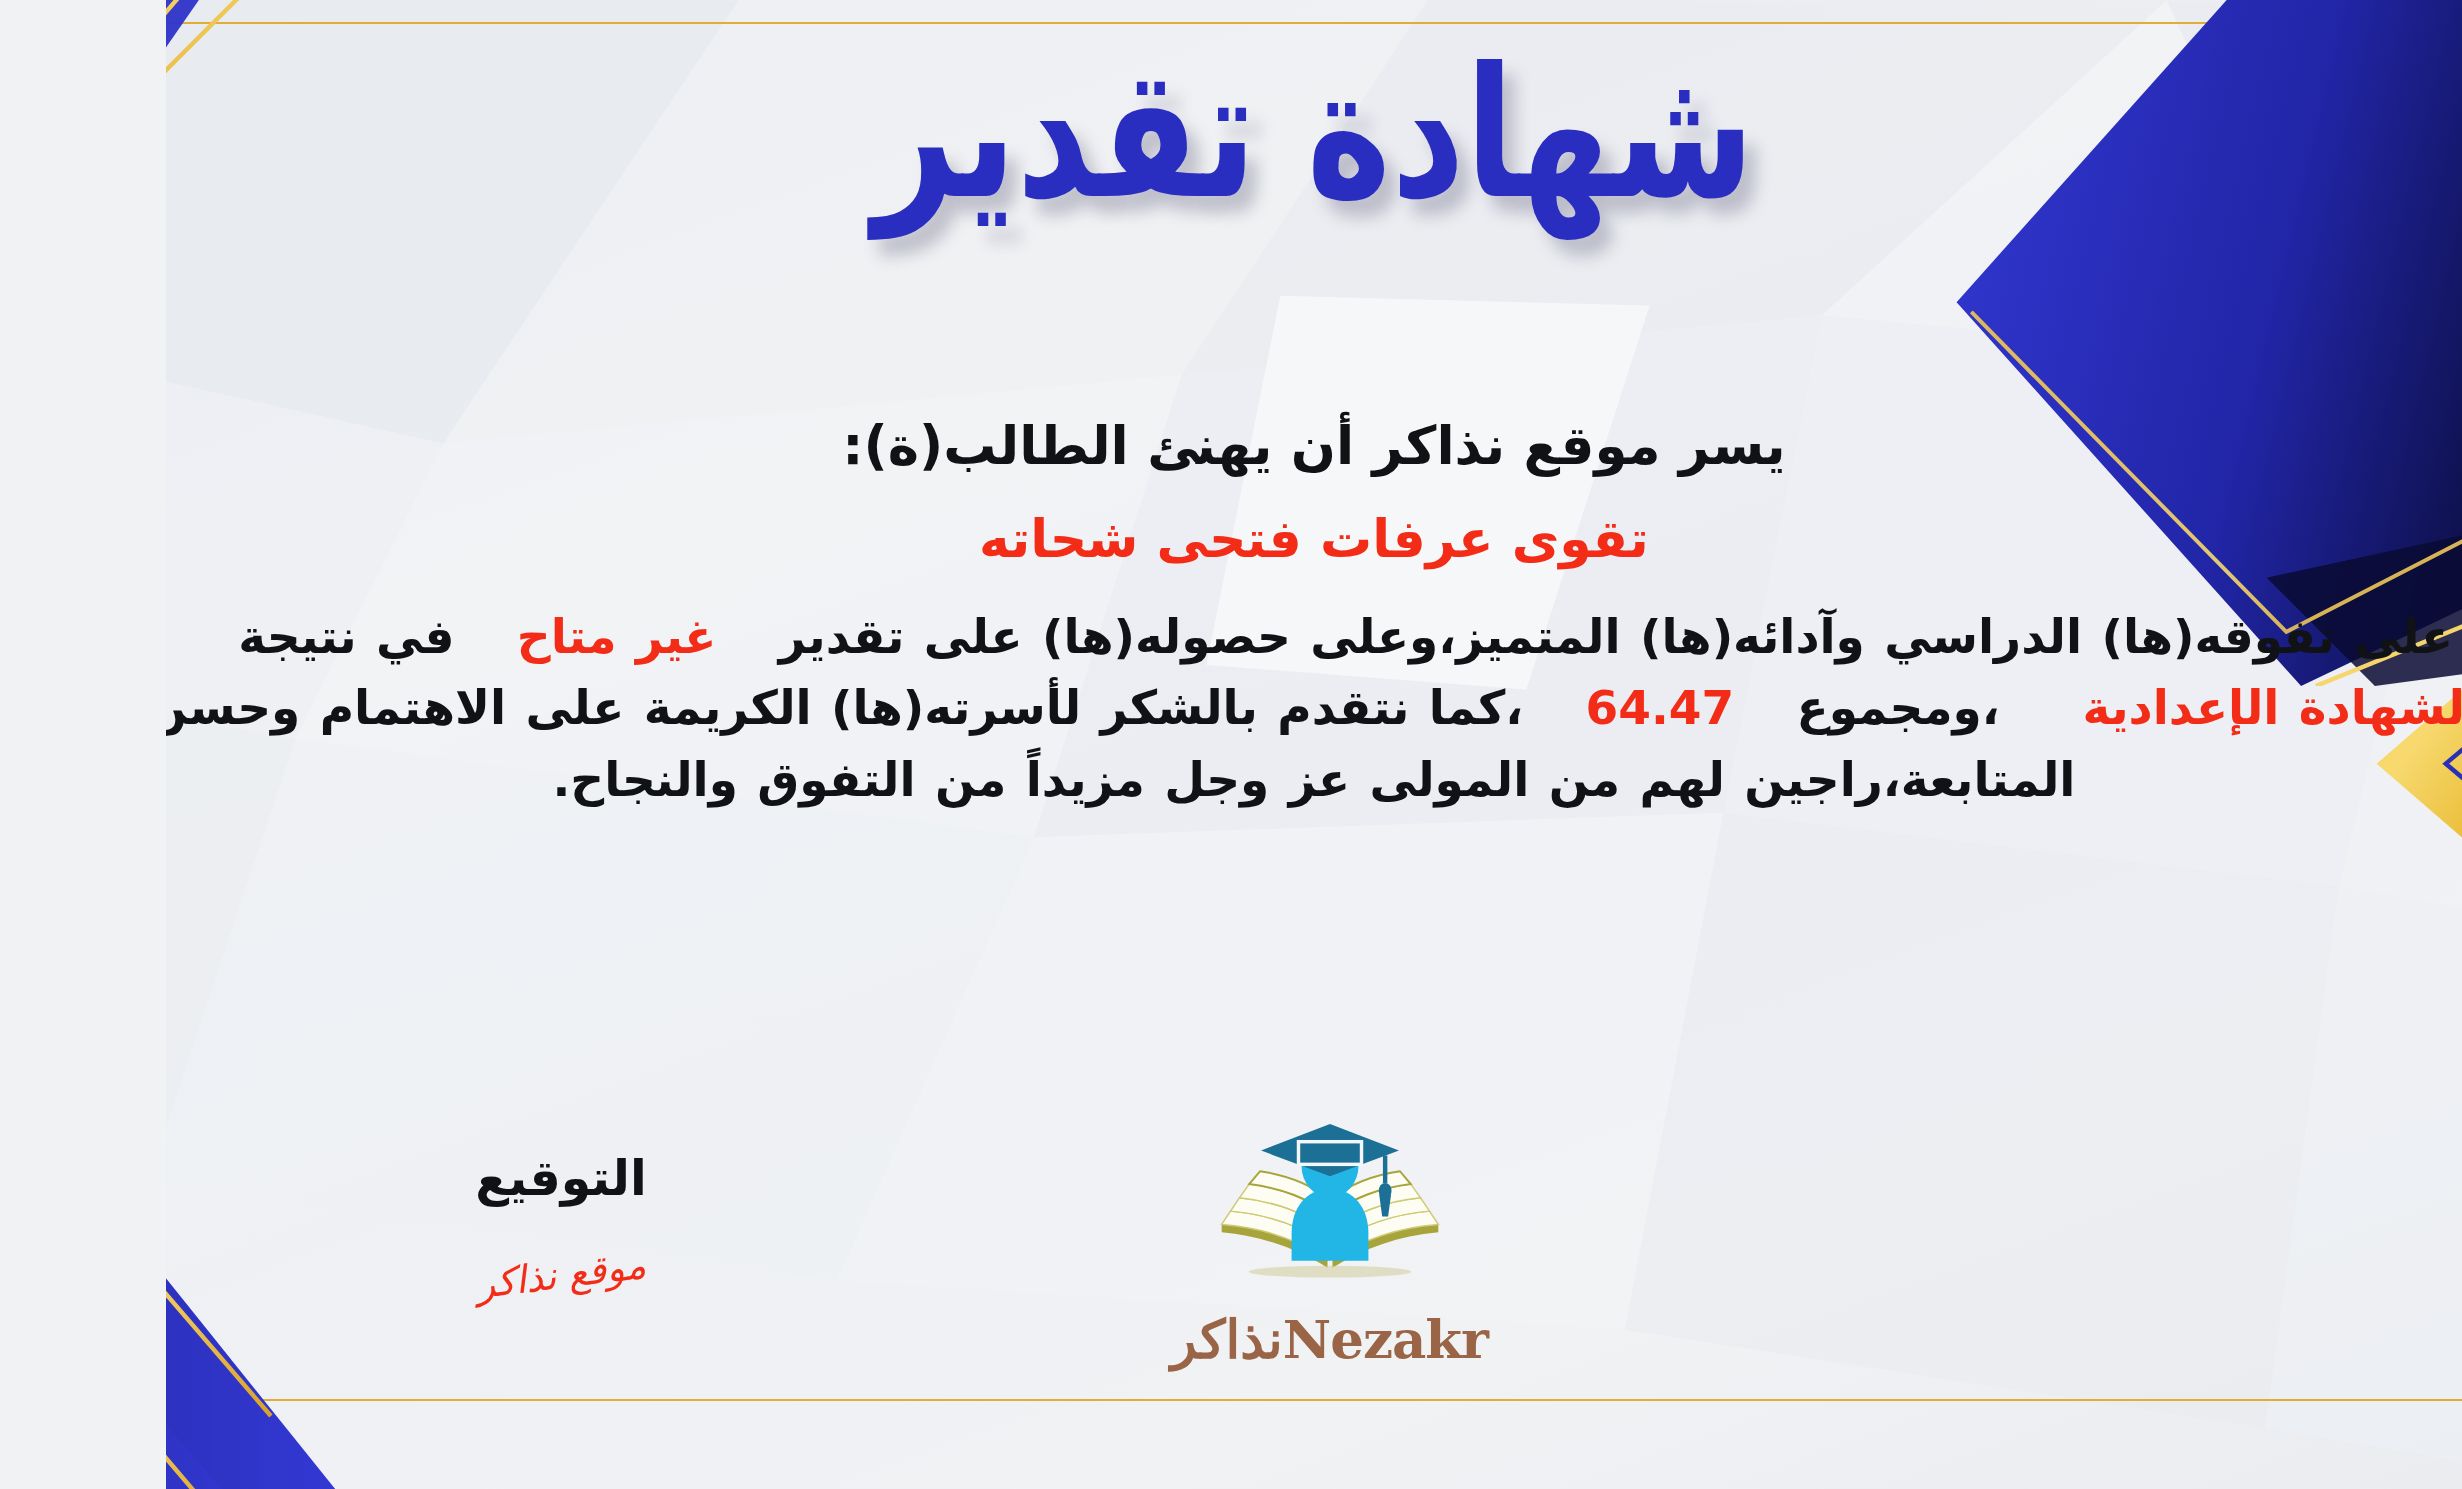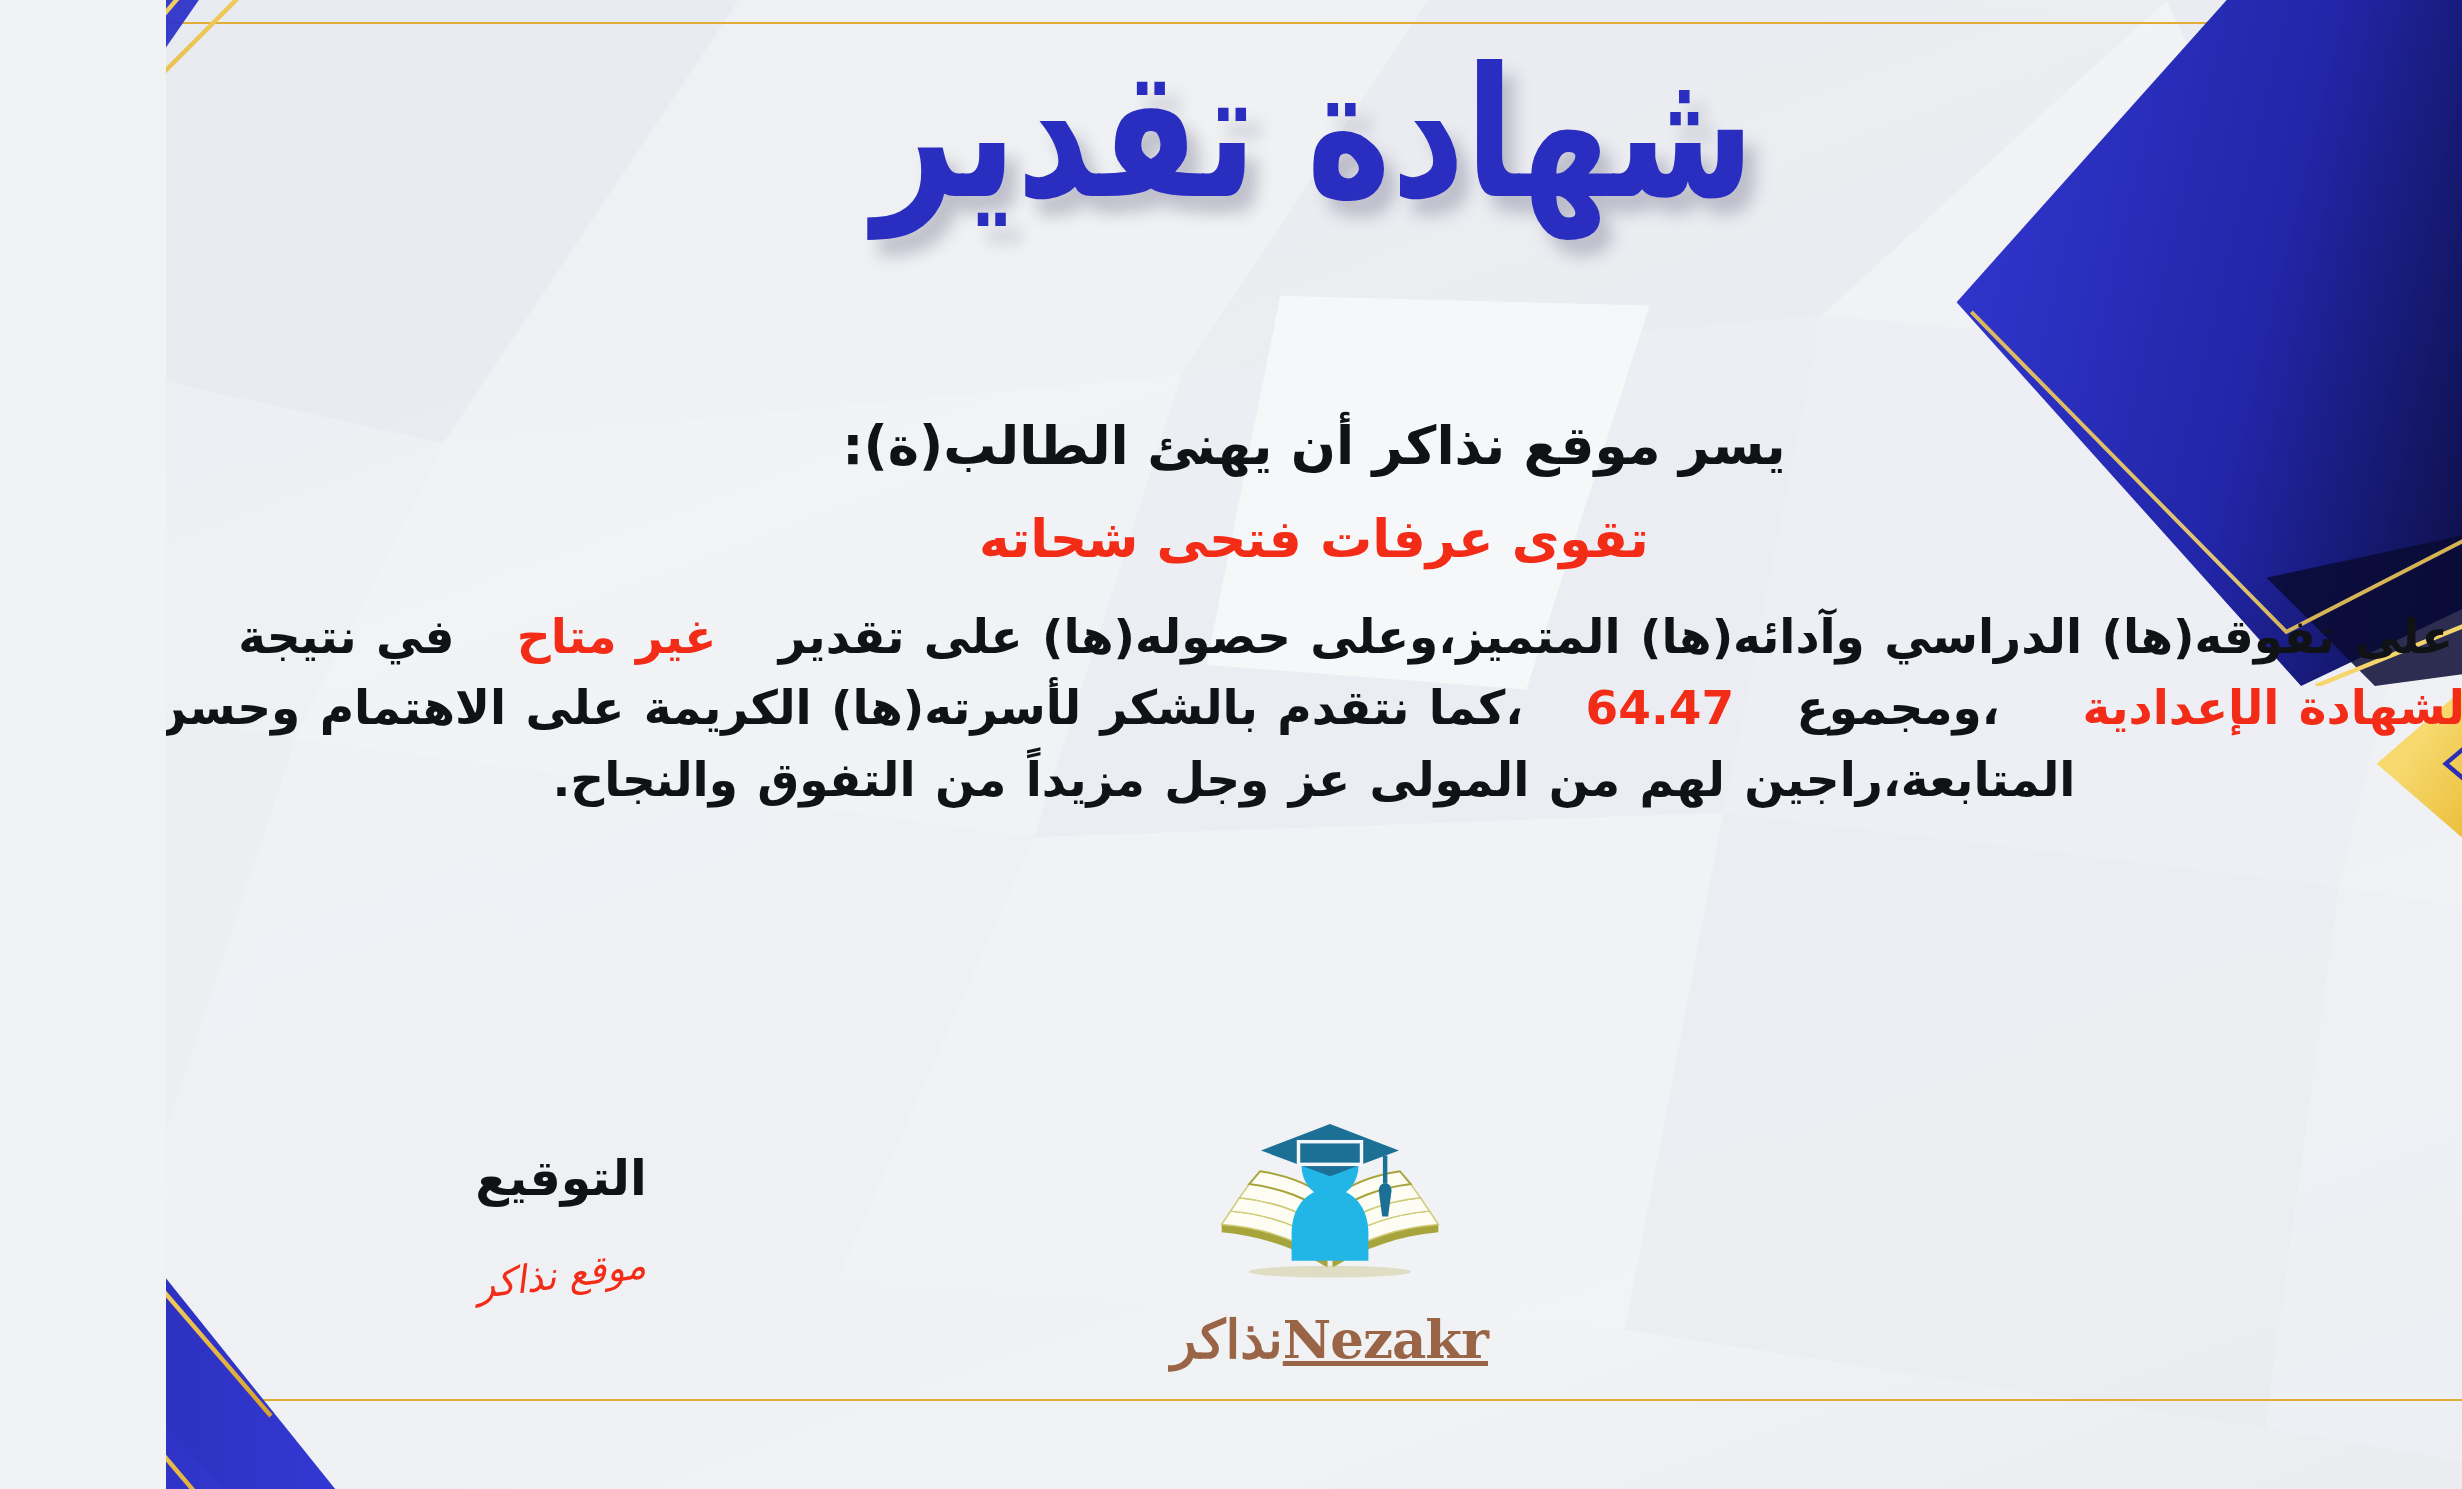--- a/index.html
+++ b/index.html
@@ -116,21 +116,21 @@
   .logo-word{
     margin-top:-3.9px;
     font-size:53px;
     font-weight:bold;
     color:#9a6446;
     letter-spacing:-1px;
     font-family:"DejaVu Serif","Liberation Serif",serif;
     white-space:nowrap;
     line-height:1;
   }
-  .logo-word .lat{font-family:"DejaVu Serif","Liberation Serif",serif;text-decoration:underline;}
+  .logo-word .lat{font-family:"DejaVu Serif","Liberation Serif",serif;}
 </style>
 </head>
 <body>
 
 <div class="bg-root">
   <div class="bg-base"></div>
   <svg width="2628" height="1490" viewBox="0 0 5337 3025" style="position:absolute;inset:0;">
     <polygon points="0,0 1500,0 900,900 0,700" fill="#e6e9ef" opacity=".75"></polygon>
     <polygon points="1500,0 2900,0 2400,760 900,900" fill="#eff0f3" opacity=".8"></polygon>
     <polygon points="2900,0 4400,0 3700,640 2400,760" fill="#e8eaf0" opacity=".7"></polygon>

